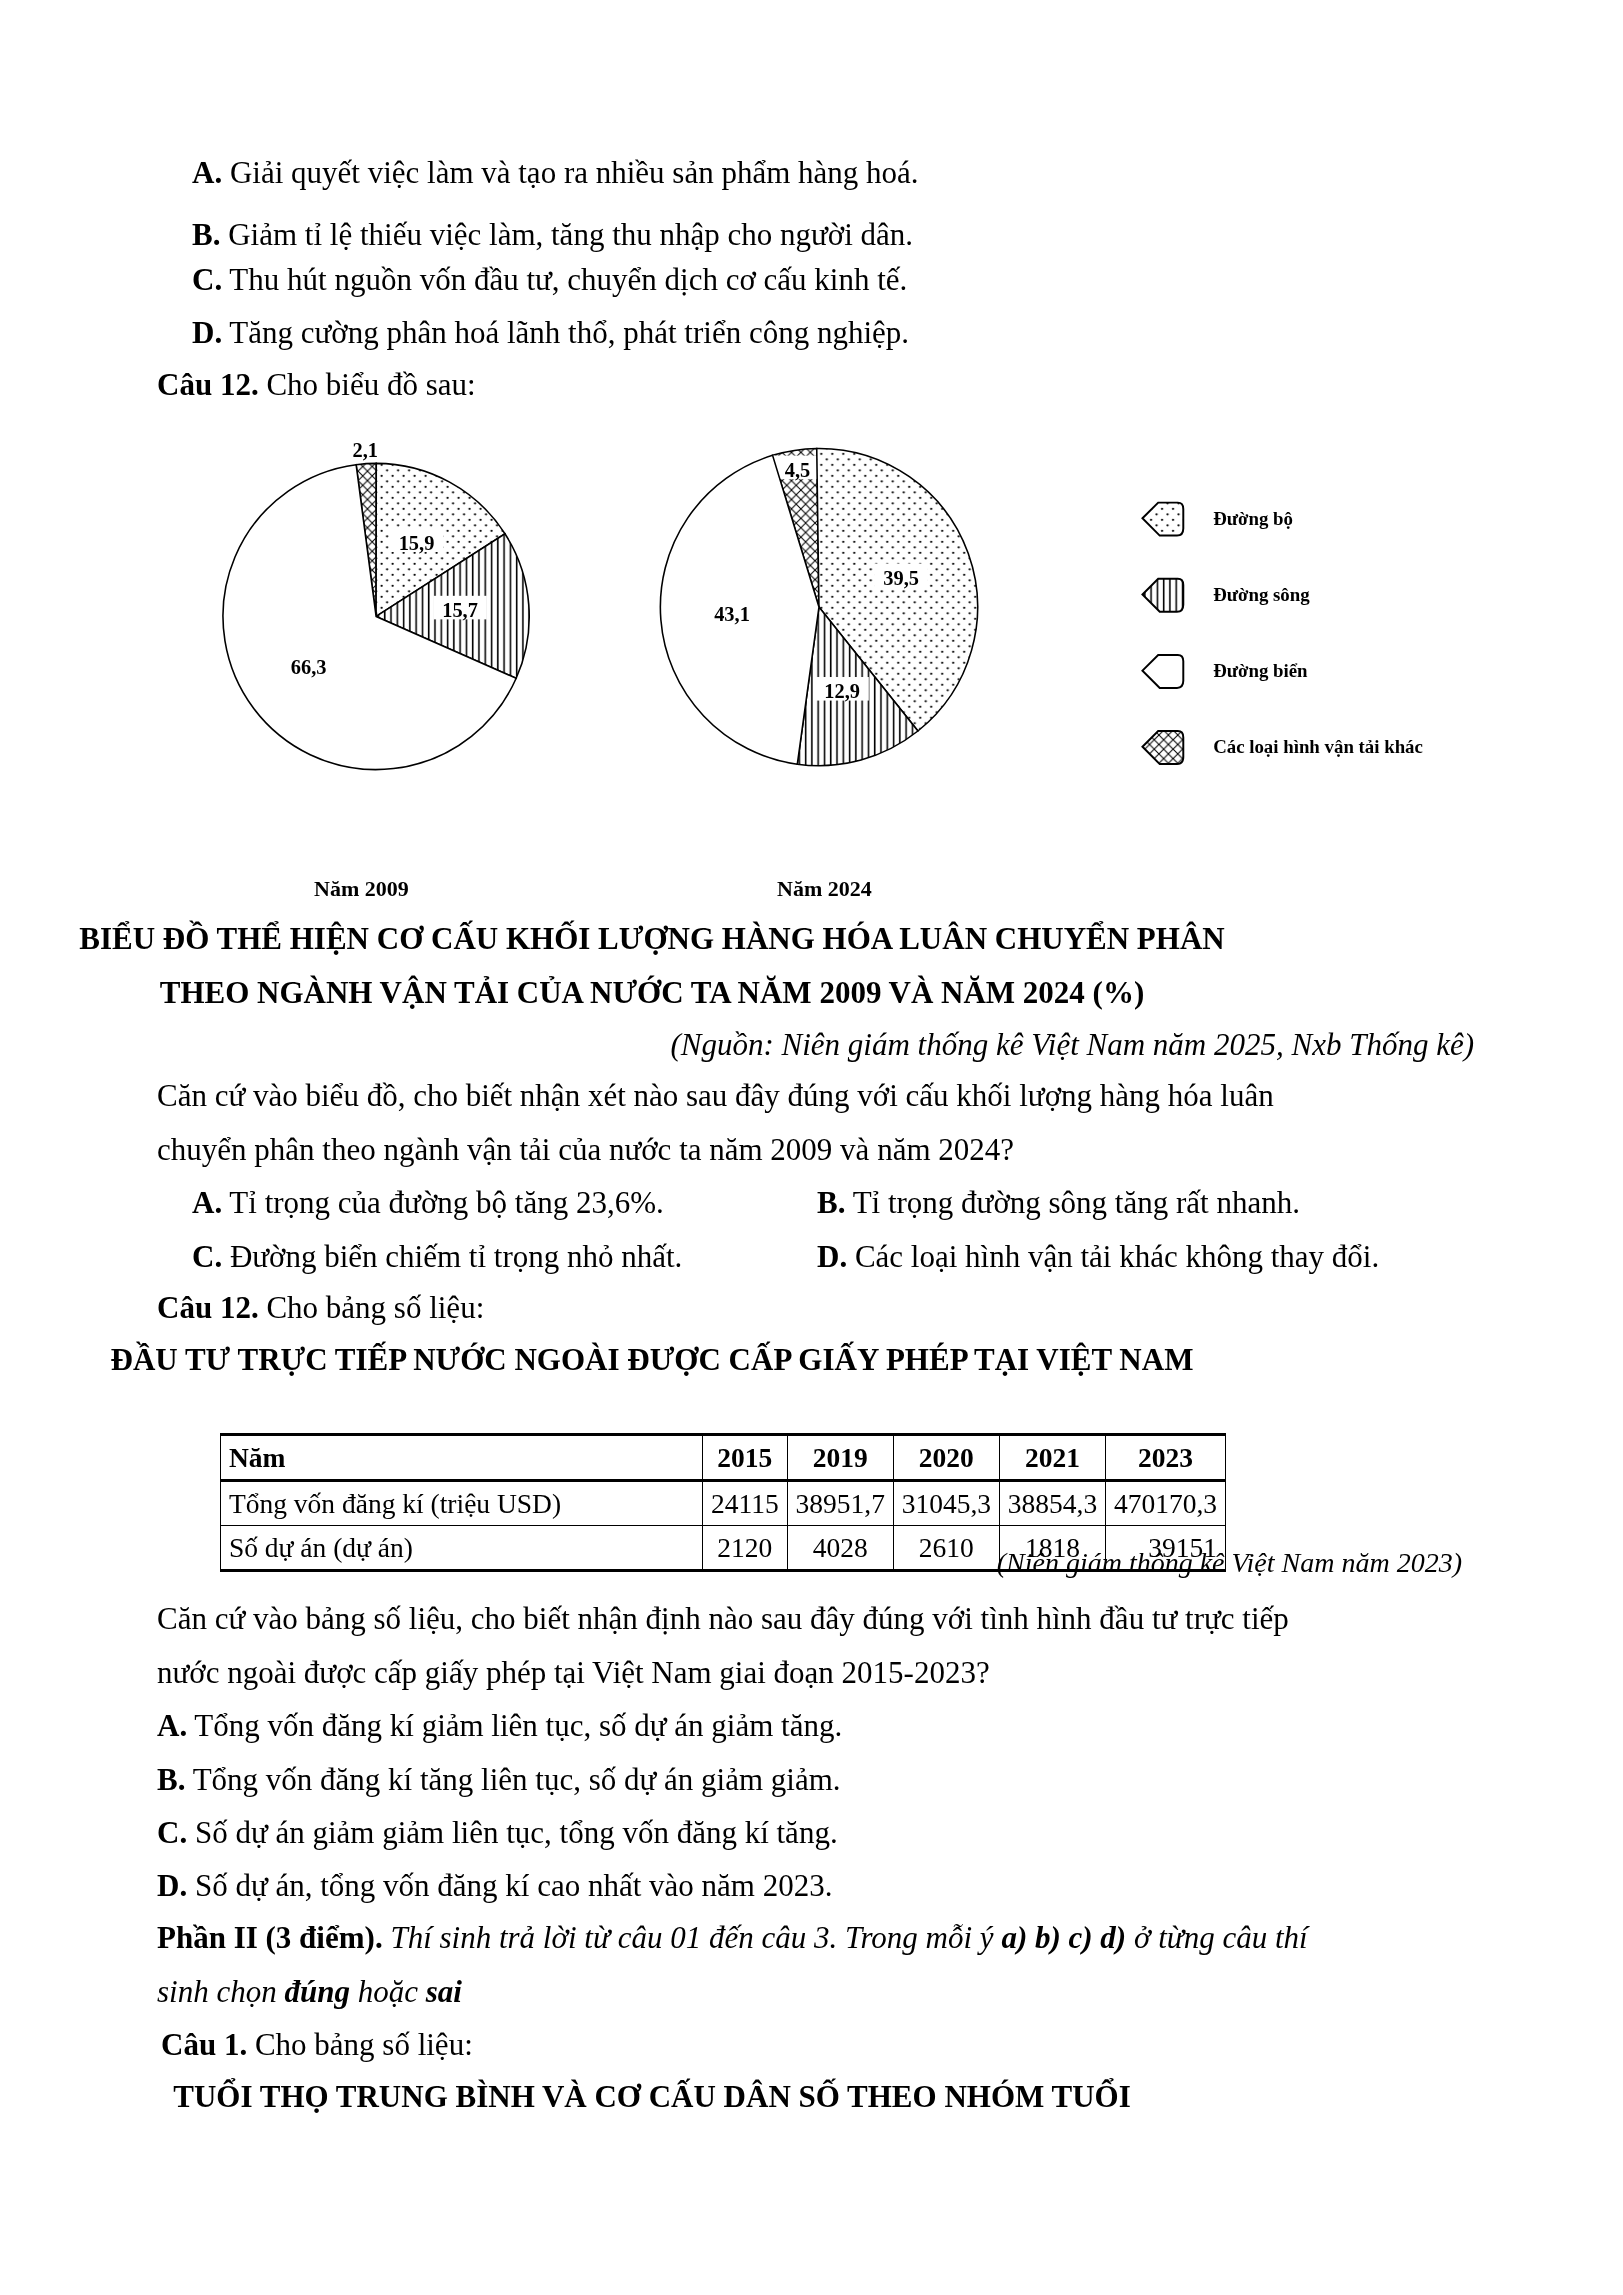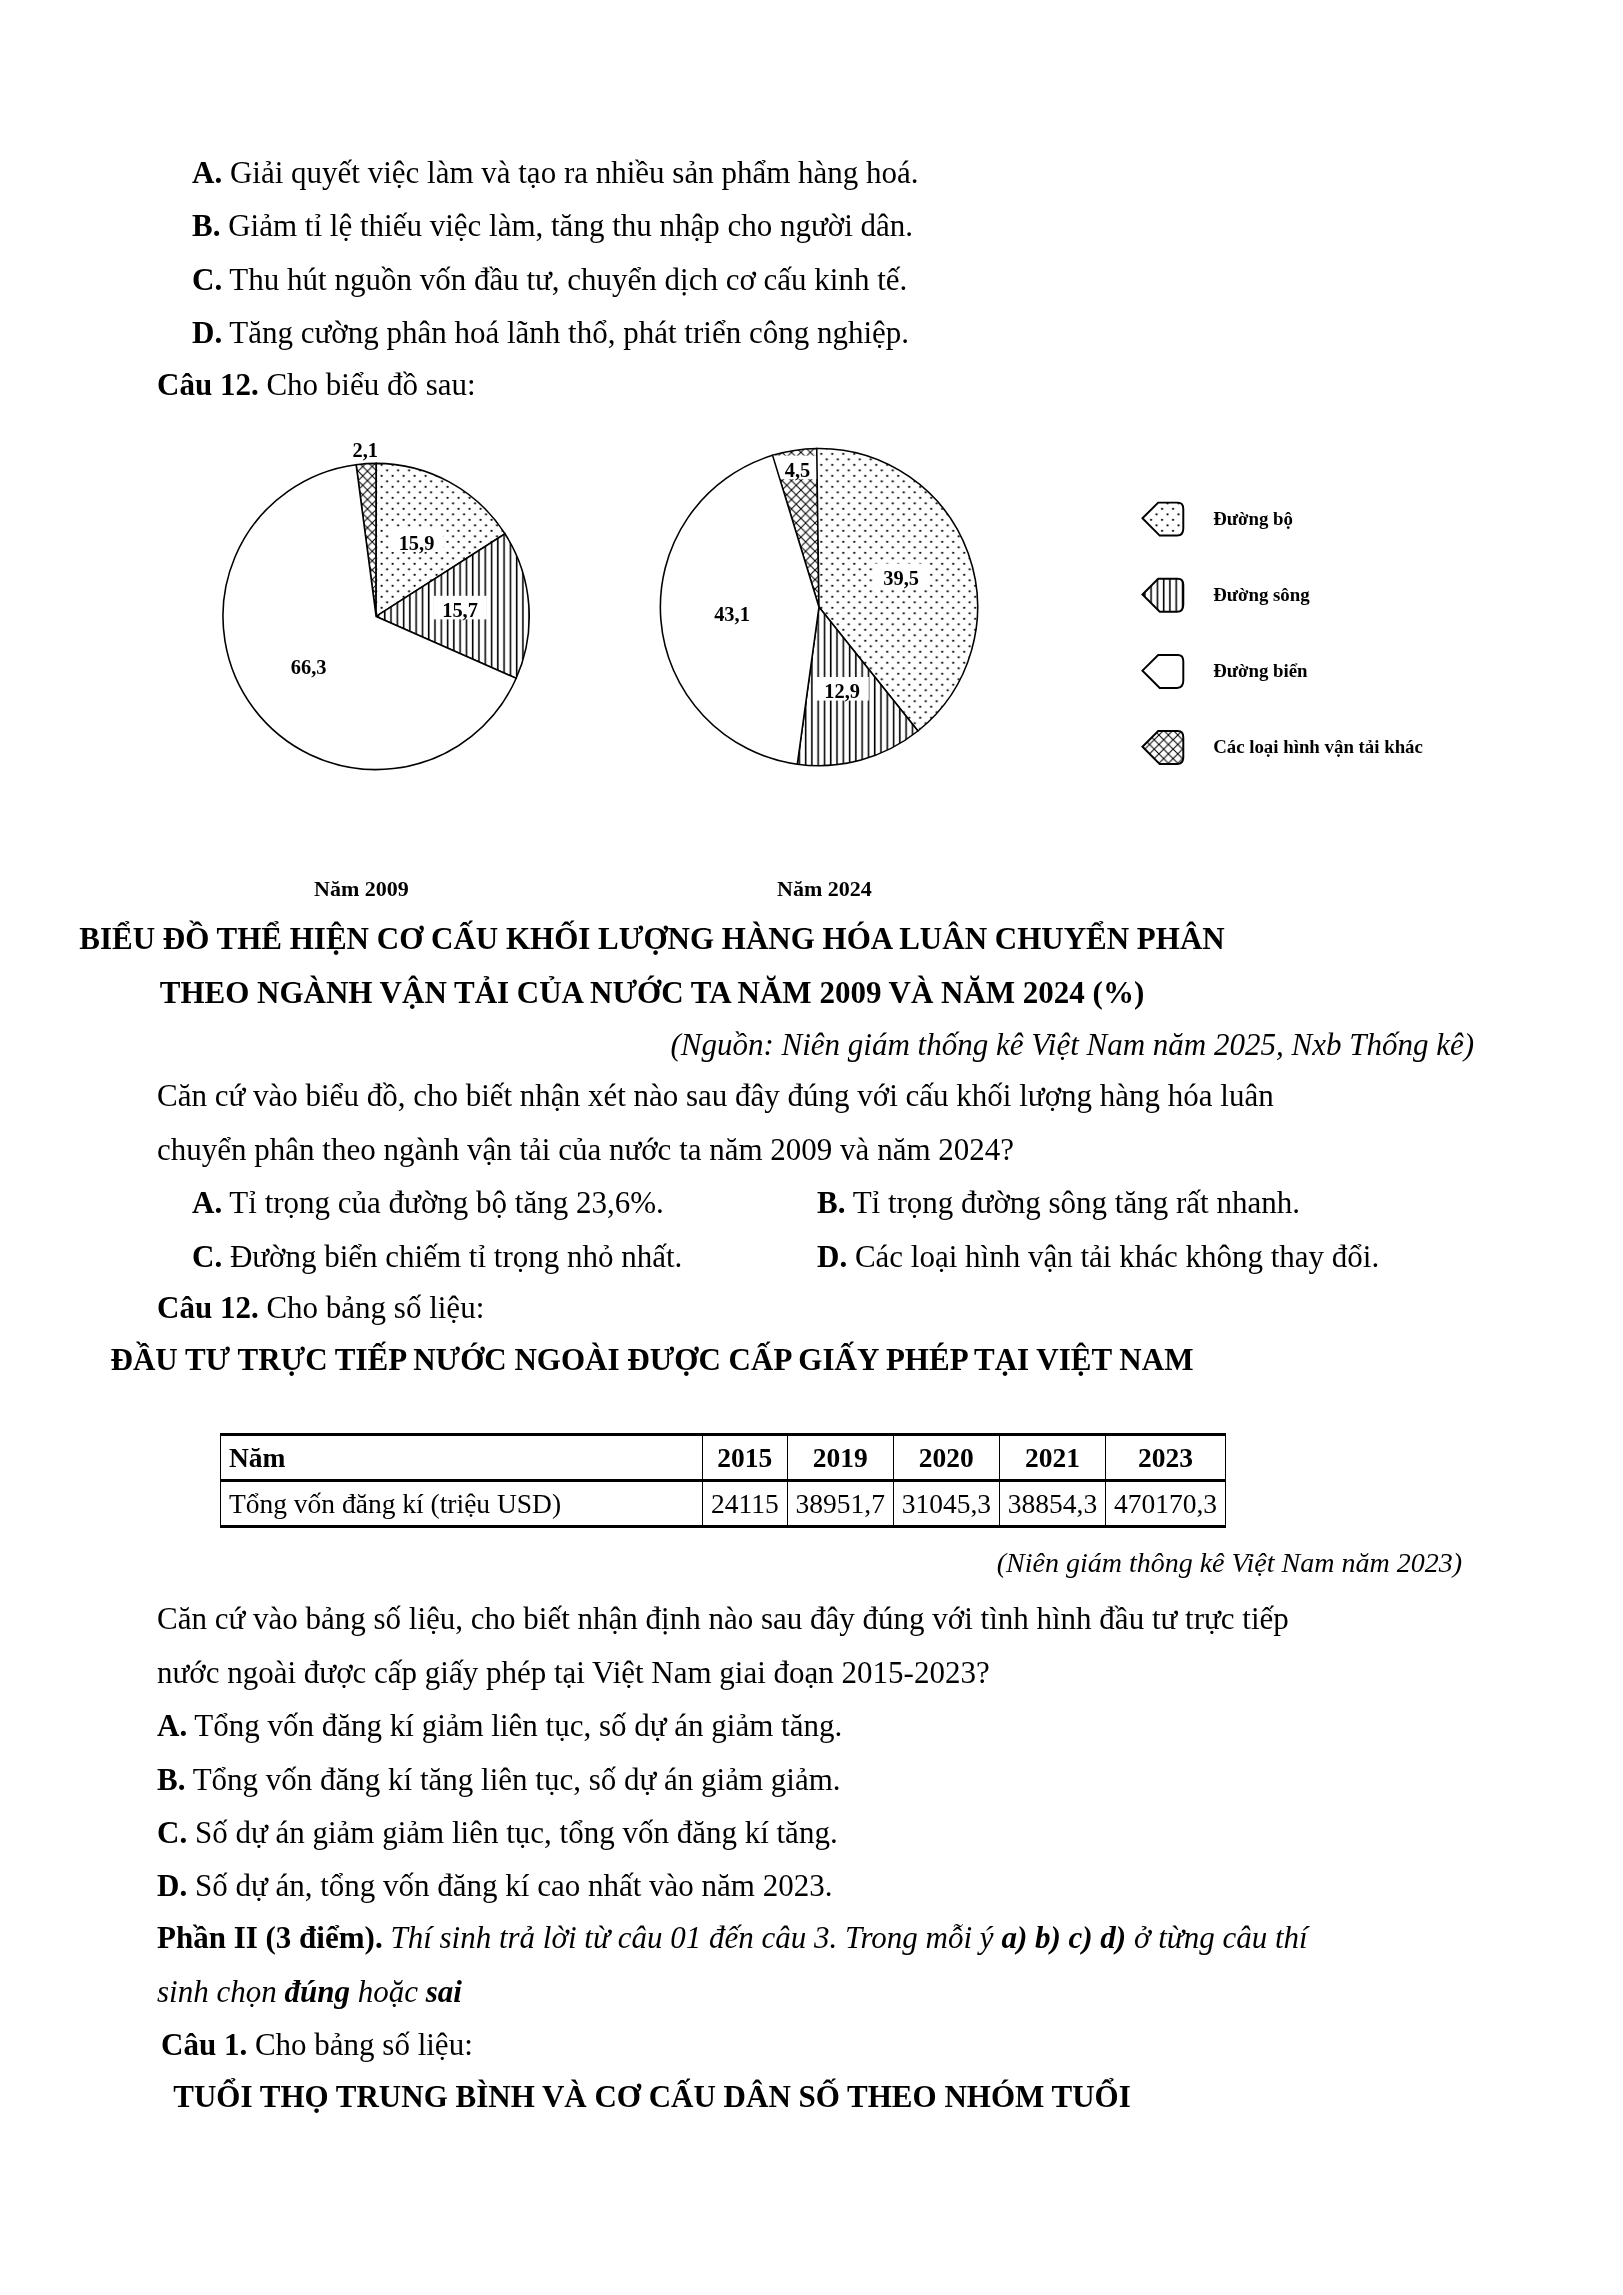--- a/index.html
+++ b/index.html
@@ -24,21 +24,21 @@
   table.data tr.head th { font-weight: bold; }
   table.data td.label, table.data th.label { text-align: left; width: 503px; }
   table.data { border-top: 3.1px solid #000; border-bottom: 3.1px solid #000; }
   table.data tr.head { border-bottom: 3.1px solid #000; }
   .src-note { position: absolute; font-style: italic; font-size: 28px; }
 </style>
 </head>
 <body>
 
 <div class="line" style="left:192px; top:154px;"><span class="b">A.</span><span> Giải quyết việc làm và tạo ra nhiều sản phẩm hàng hoá.</span></div>
-<div class="line" style="left:192px; top:207px;text-align:center;"><span class="b">B.</span><span> Giảm tỉ lệ thiếu việc làm, tăng thu nhập cho người dân.</span></div>
+<div class="line" style="left:192px; top:216px;text-align:center;"><span class="b">B.</span><span> Giảm tỉ lệ thiếu việc làm, tăng thu nhập cho người dân.</span></div>
 <div class="line" style="left:192px; top:261px;"><span class="b">C.</span><span> Thu hút nguồn vốn đầu tư, chuyển dịch cơ cấu kinh tế.</span></div>
 <div class="line" style="left:192px; top:314px;"><span class="b">D.</span><span> Tăng cường phân hoá lãnh thổ, phát triển công nghiệp.</span></div>
 
 <div class="line" style="left:157px; top:366px;"><span class="b">Câu 12.</span><span> Cho biểu đồ sau:</span></div>
 
 <svg id="chart-svg" style="position:absolute; left:0; top:424px;" width="1623" height="487" xmlns="http://www.w3.org/2000/svg" viewBox="0 0 2067 620">
   <defs>
     <pattern id="pat-dots" width="14" height="14" patternUnits="userSpaceOnUse">
       <rect width="14" height="14" fill="#fff"></rect>
       <circle cx="3" cy="3" r="1.4" fill="#000"></circle>
@@ -119,20 +119,28 @@
     <th>2023</th>
   </tr>
   <tr>
     <td class="label">Tổng vốn đăng kí (triệu USD)</td>
     <td>24115</td>
     <td>38951,7</td>
     <td>31045,3</td>
     <td>38854,3</td>
     <td>470170,3</td>
   </tr>
+  <tr>
+    <td class="label">Số dự án (dự án)</td>
+    <td>2120</td>
+    <td>4028</td>
+    <td>2610</td>
+    <td>1818</td>
+    <td style="text-align:right;">39151</td>
+  </tr>
 </tbody>
   </table>
 
 <div class="src-note" style="right:161px; top:1547px;">(Niên giám thông kê Việt Nam  năm 2023)</div>
 
 <div class="line" style="left:157px; top:1600px;">Căn cứ vào bảng số liệu, cho biết nhận định nào sau đây đúng với tình hình đầu tư trực tiếp</div>
 <div class="line" style="left:157px; top:1654px;">nước ngoài được cấp giấy phép tại Việt Nam giai đoạn 2015-2023?</div>
 
 <div class="line" style="left:157px; top:1707px;font-family:Liberation Serif, serif;"><span class="b">A.</span><span> Tổng vốn đăng kí giảm liên tục, số dự án giảm tăng.</span></div>
 <div class="line" style="left:157px; top:1761px;"><span class="b">B.</span><span> Tổng vốn đăng kí tăng liên tục, số dự án giảm giảm.</span></div>

